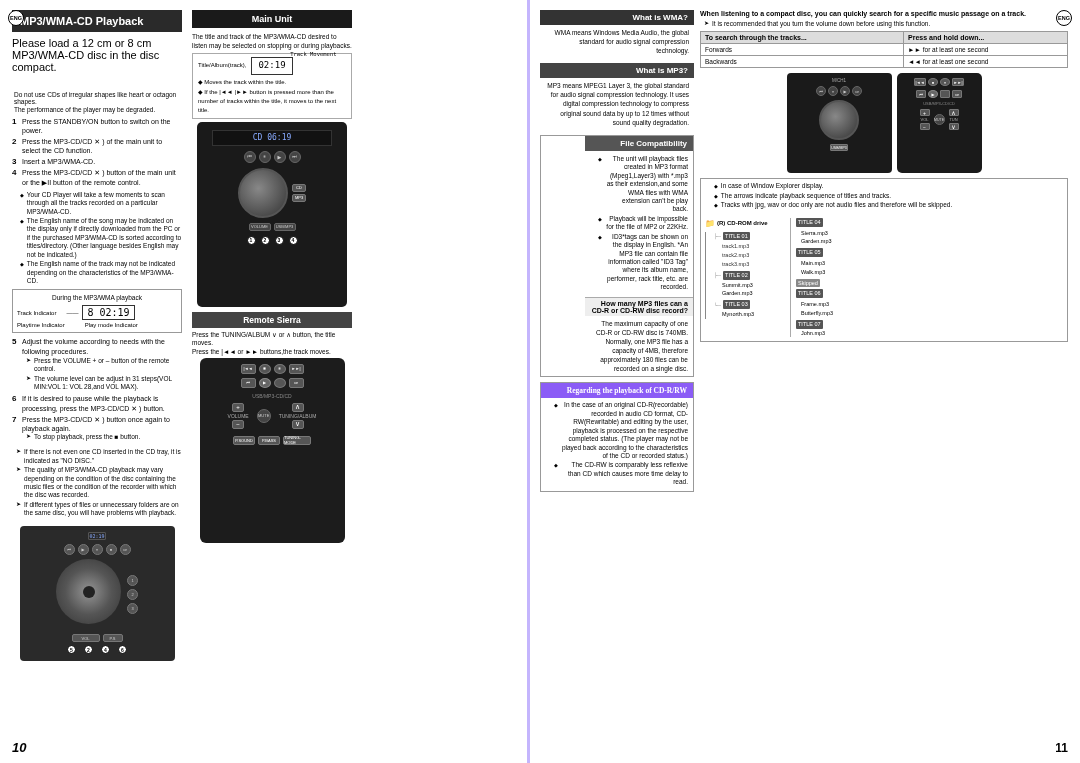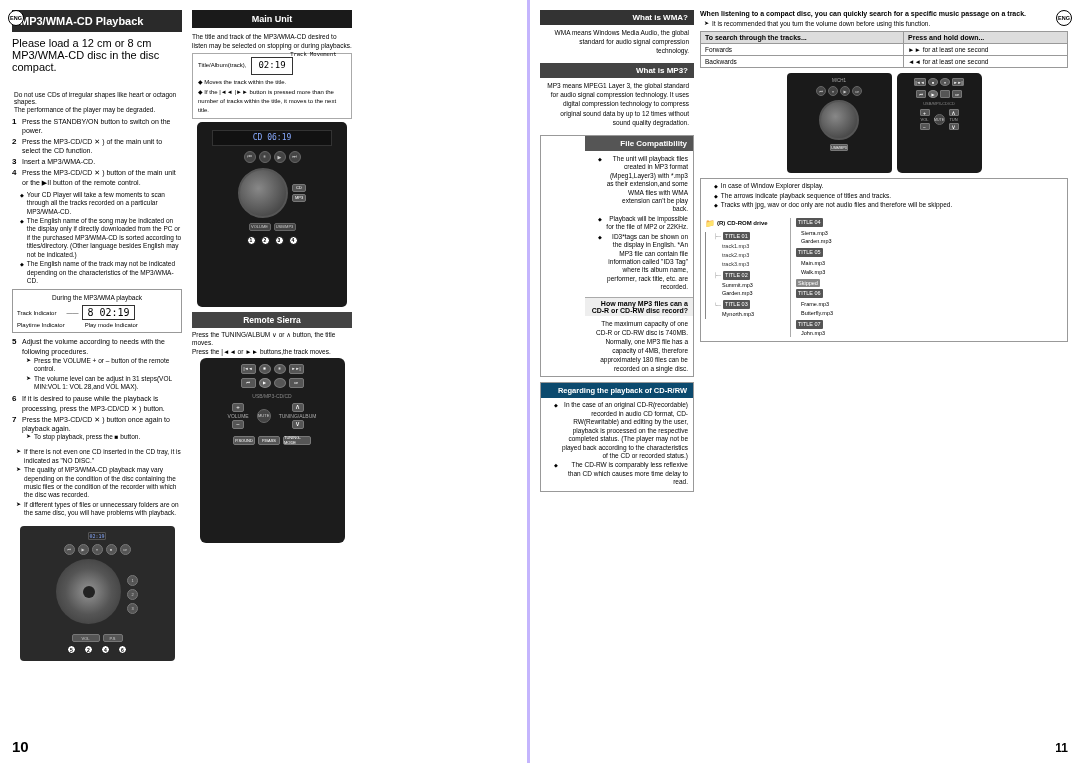--- a/index.html
+++ b/index.html
@@ -33,22 +33,23 @@
       height: 763px;
       padding: 10px 12px 10px 10px;
       position: relative;
     }
 
     
     .page-num-left {
       position: absolute;
       bottom: 8px;
       left: 12px;
-      font-size: 15px;
+      font-size: 13px;
       font-weight: bold;
+      font-style: italic;
     }
     .page-num-right {
       position: absolute;
       bottom: 8px;
       right: 12px;
       font-size: 12px;
       font-weight: bold;
     }
 
     
@@ -544,21 +545,21 @@
           <div style="padding:4px 5px;">
             <div class="bullet-item">The unit will playback files created in MP3 format (Mpeg1,Layer3) with *.mp3 as their extension,and some WMA files with WMA extension can't be play back.</div>
             <div class="bullet-item">Playback will be impossible for the file of MP2 or 22KHz.</div>
             <div class="bullet-item">ID3*tags can be shown on the display in English. *An MP3 file can contain file information called "ID3 Tag" where its album name, performer, rack title, etc. are recorded.</div>
           </div>
           <div style="border-top:1px solid #aaa; background:#eee; padding:2px 5px; font-size:7px; font-weight:bold;">How many MP3 files can a CD-R or CD-RW disc record?</div>
           <div style="padding:3px 5px; font-size:6.5px; line-height:1.4;">The maximum capacity of one CD-R or CD-RW disc is 740MB. Normally, one MP3 file has a capacity of 4MB, therefore approximately 180 files can be recorded on a single disc.</div>
         </div>
 
         <div style="border:1px solid #999;">
-          <div style="background:#0c4a6e;color:#fff;padding:3px 6px;font-size:7.5px;font-weight:bold;">Regarding the playback of CD-R/RW</div>
+          <div style="background:#8b5cf6;color:#fff;padding:3px 6px;font-size:7.5px;font-weight:bold;font-family:Liberation Serif, serif;">Regarding the playback of CD-R/RW</div>
           <div style="padding:3px 5px;">
             <div class="bullet-item">In the case of an original CD-R(recordable) recorded in audio CD format, CD-RW(Rewritable) and editing by the user, playback is processed on the respective completed status. (The player may not be played back according to the characteristics of the CD or recorded status.)</div>
             <div class="bullet-item">The CD-RW is comparably less reflexive than CD which causes more time delay to read.</div>
           </div>
         </div>
       </div>
 
       <div class="rcol2">
 
         <div style="margin-bottom:5px;">

